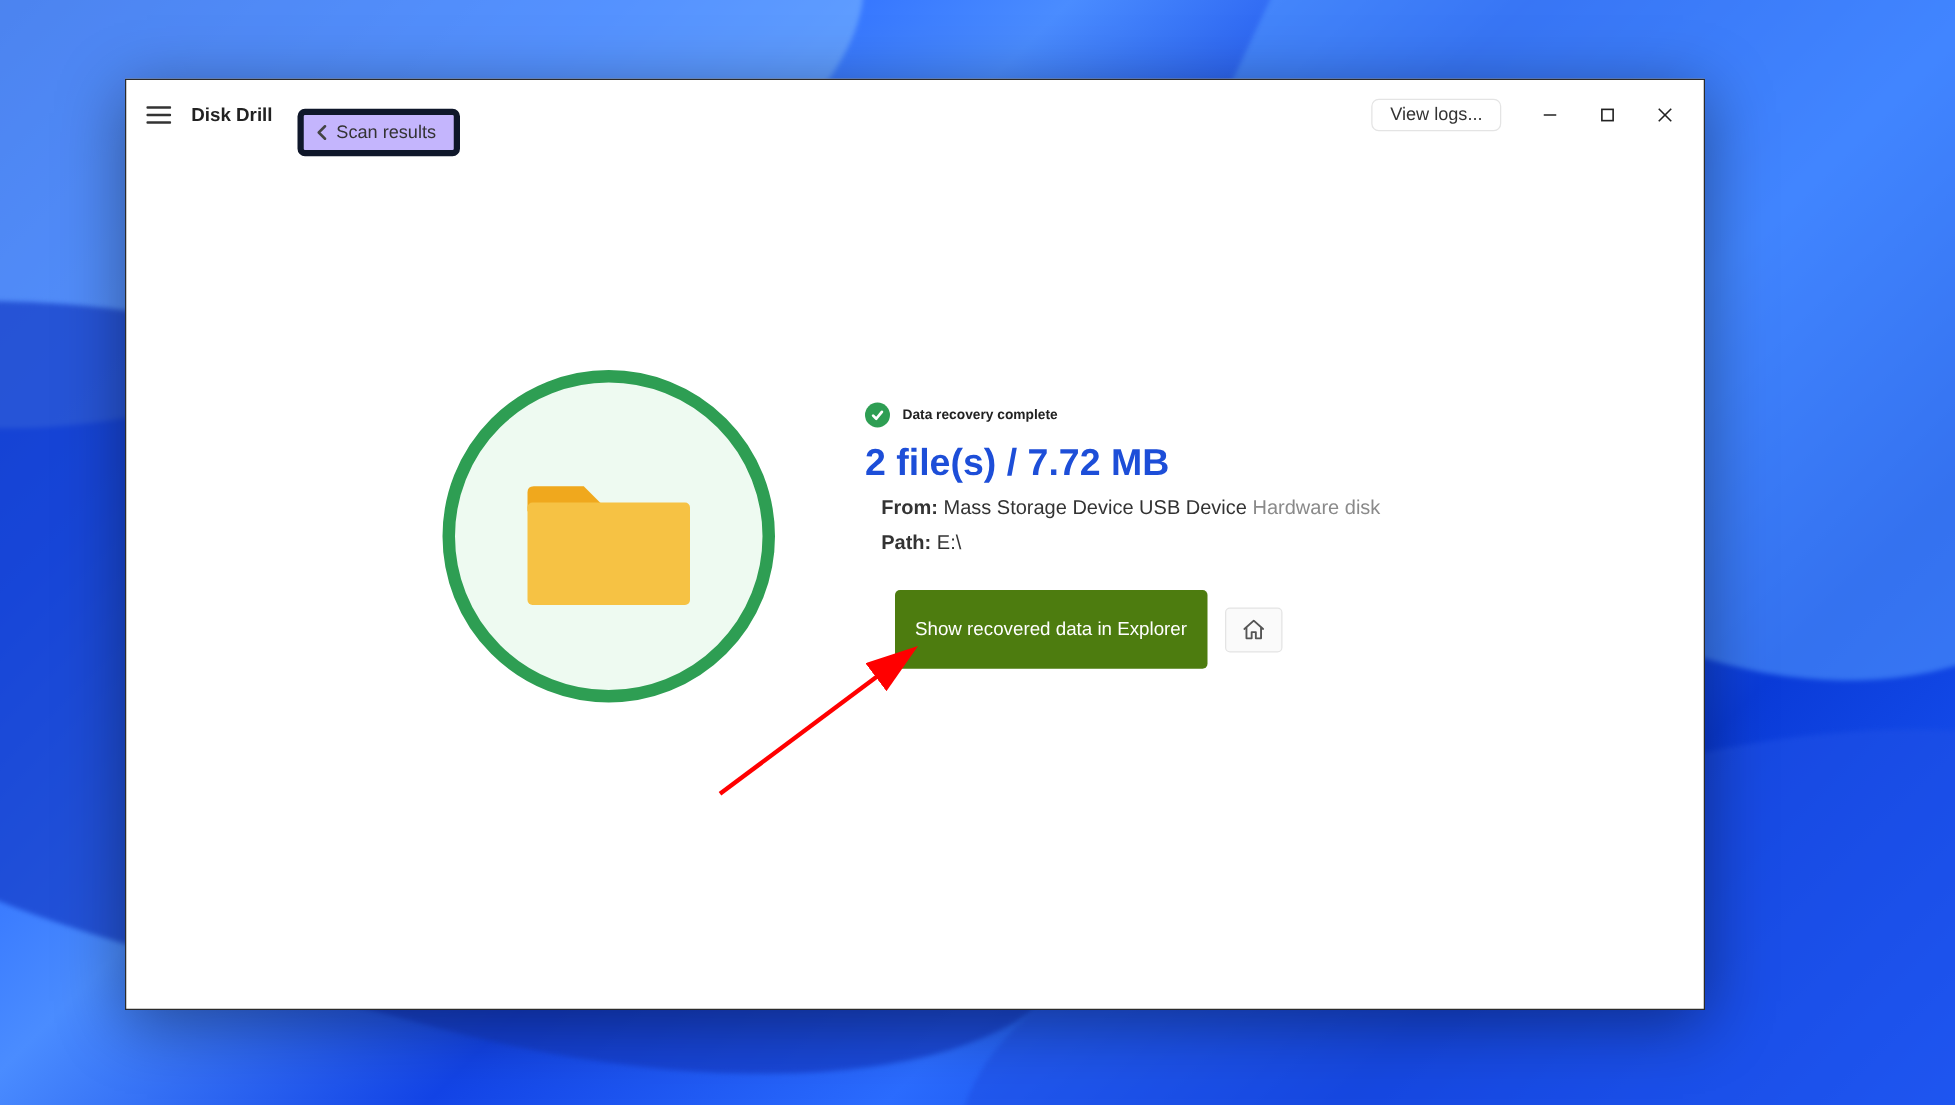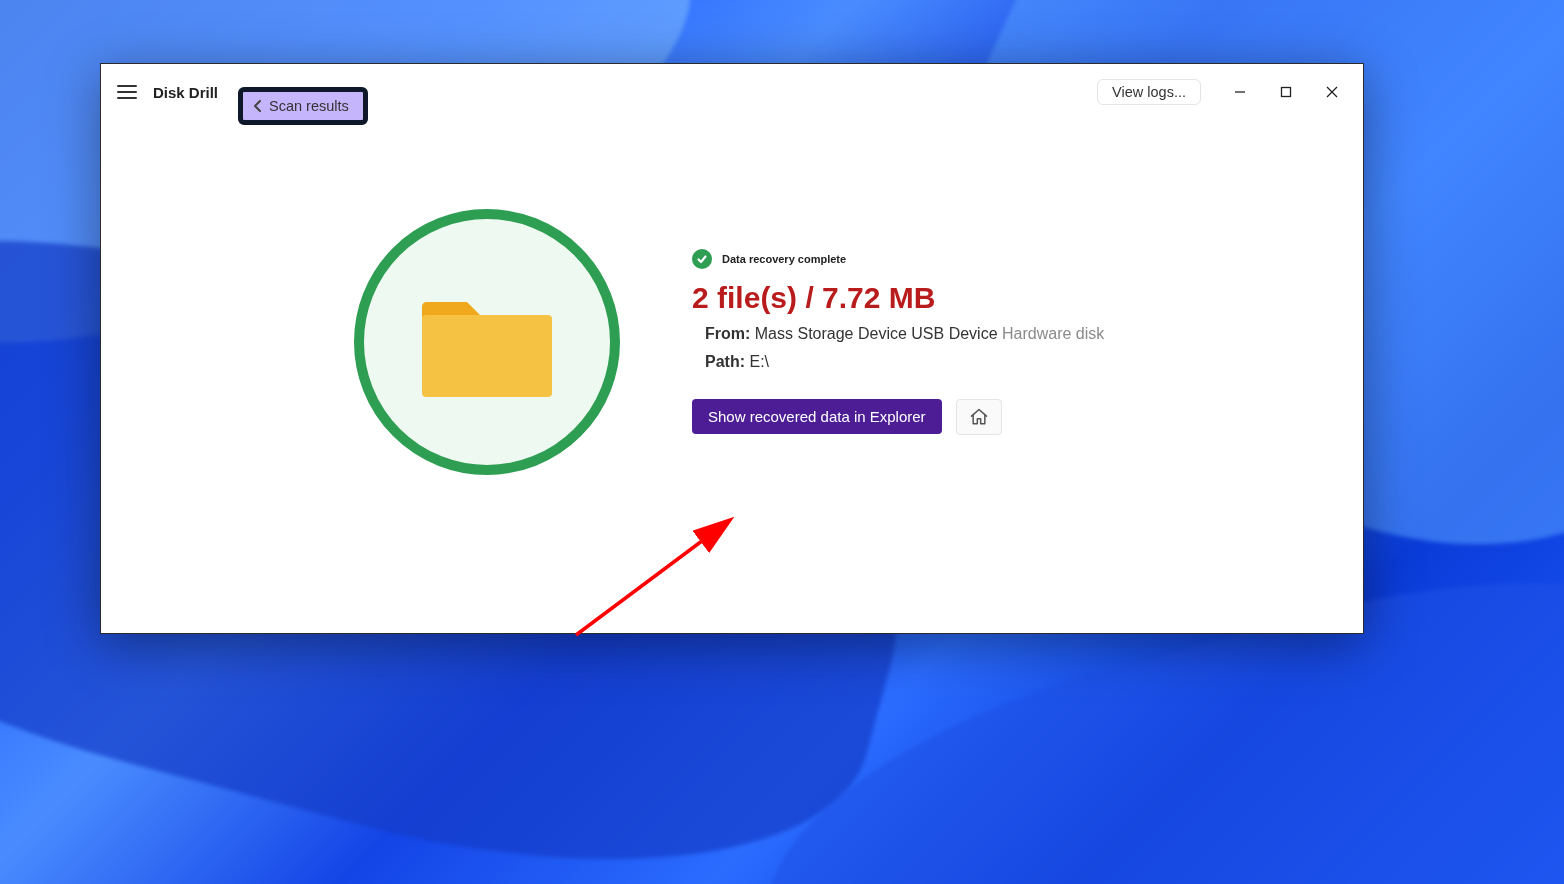--- a/index.html
+++ b/index.html
@@ -16,21 +16,21 @@
   .bg-swirl .s1 { width:900px; height:400px; background: rgba(120,180,255,0.6); top:-120px; left:-200px; transform: rotate(-20deg); }
   .bg-swirl .s2 { width:1200px; height:500px; background: rgba(20,60,200,0.7); top:300px; left:-300px; transform: rotate(15deg); }
   .bg-swirl .s3 { width:800px; height:600px; background: rgba(80,150,255,0.6); top:-100px; right:-200px; transform: rotate(25deg); }
   .bg-swirl .s4 { width:1000px; height:400px; background: rgba(30,80,230,0.6); bottom:-150px; right:-200px; transform: rotate(-15deg); }
 
   .window {
     position: absolute;
     left: 100px;
     top: 63px;
     width: 1264px;
-    height: 571px;
+    height: 745px;
     background: #ffffff;
     border: 1px solid #2b2b2b;
     display: flex;
     flex-direction: column;
     z-index: 1;
     box-shadow: 0 10px 50px rgba(0,0,0,0.4);
     justify-content: center;
   }
   .titlebar {
     height: 56px;
@@ -64,28 +64,28 @@
   .result { display:flex; align-items:center; gap:70px; margin-top:-70px; }
   .badge-wrap { width:270px; height:270px; position:relative; }
   .info { display:flex; flex-direction:column; gap:10px; min-width:420px; }
   .status-row { display:flex; align-items:center; gap:10px; }
   .status-row .check {
     width:20px; height:20px; border-radius:50%; background:#2e9e53;
     display:inline-flex; align-items:center; justify-content:center;
   }
   .status-row .check svg { stroke:#fff; }
   .status-text { font-weight:600; font-size:11px; color:#222; }
-  .headline { font-size:30px; font-weight:600; color:#b91c1c; margin-top:2px; }
+  .headline { font-size:30px; font-weight:600; color:#1d4ed8; margin-top:2px; }
   .meta { font-size:16px; color:#333;margin-left:13px; }
   .meta .label { font-weight:600; }
   .meta .muted { color:#8a8a8a; }
   .actions { display:flex; align-items:center; gap:14px; margin-top:18px; }
   .primary-btn {
-    background:#4c1d95; color:#fff; border:none; border-radius:4px;
-    padding:9px 16px; font-size:15px; cursor:pointer;
+    background:#4d7c0f; color:#fff; border:none; border-radius:4px;
+    padding:23px 16px; font-size:15px; cursor:pointer;margin-left:24px;
   }
   .home-btn {
     width:46px; height:36px; border:1px solid #e4e4e4; border-radius:4px; background:#fafafa;
     display:inline-flex; align-items:center; justify-content:center; cursor:pointer;
   }
   .home-btn svg { stroke:#555; fill:none; }
 
   .arrow { position:absolute; pointer-events:none; }
 </style>
 </head>

